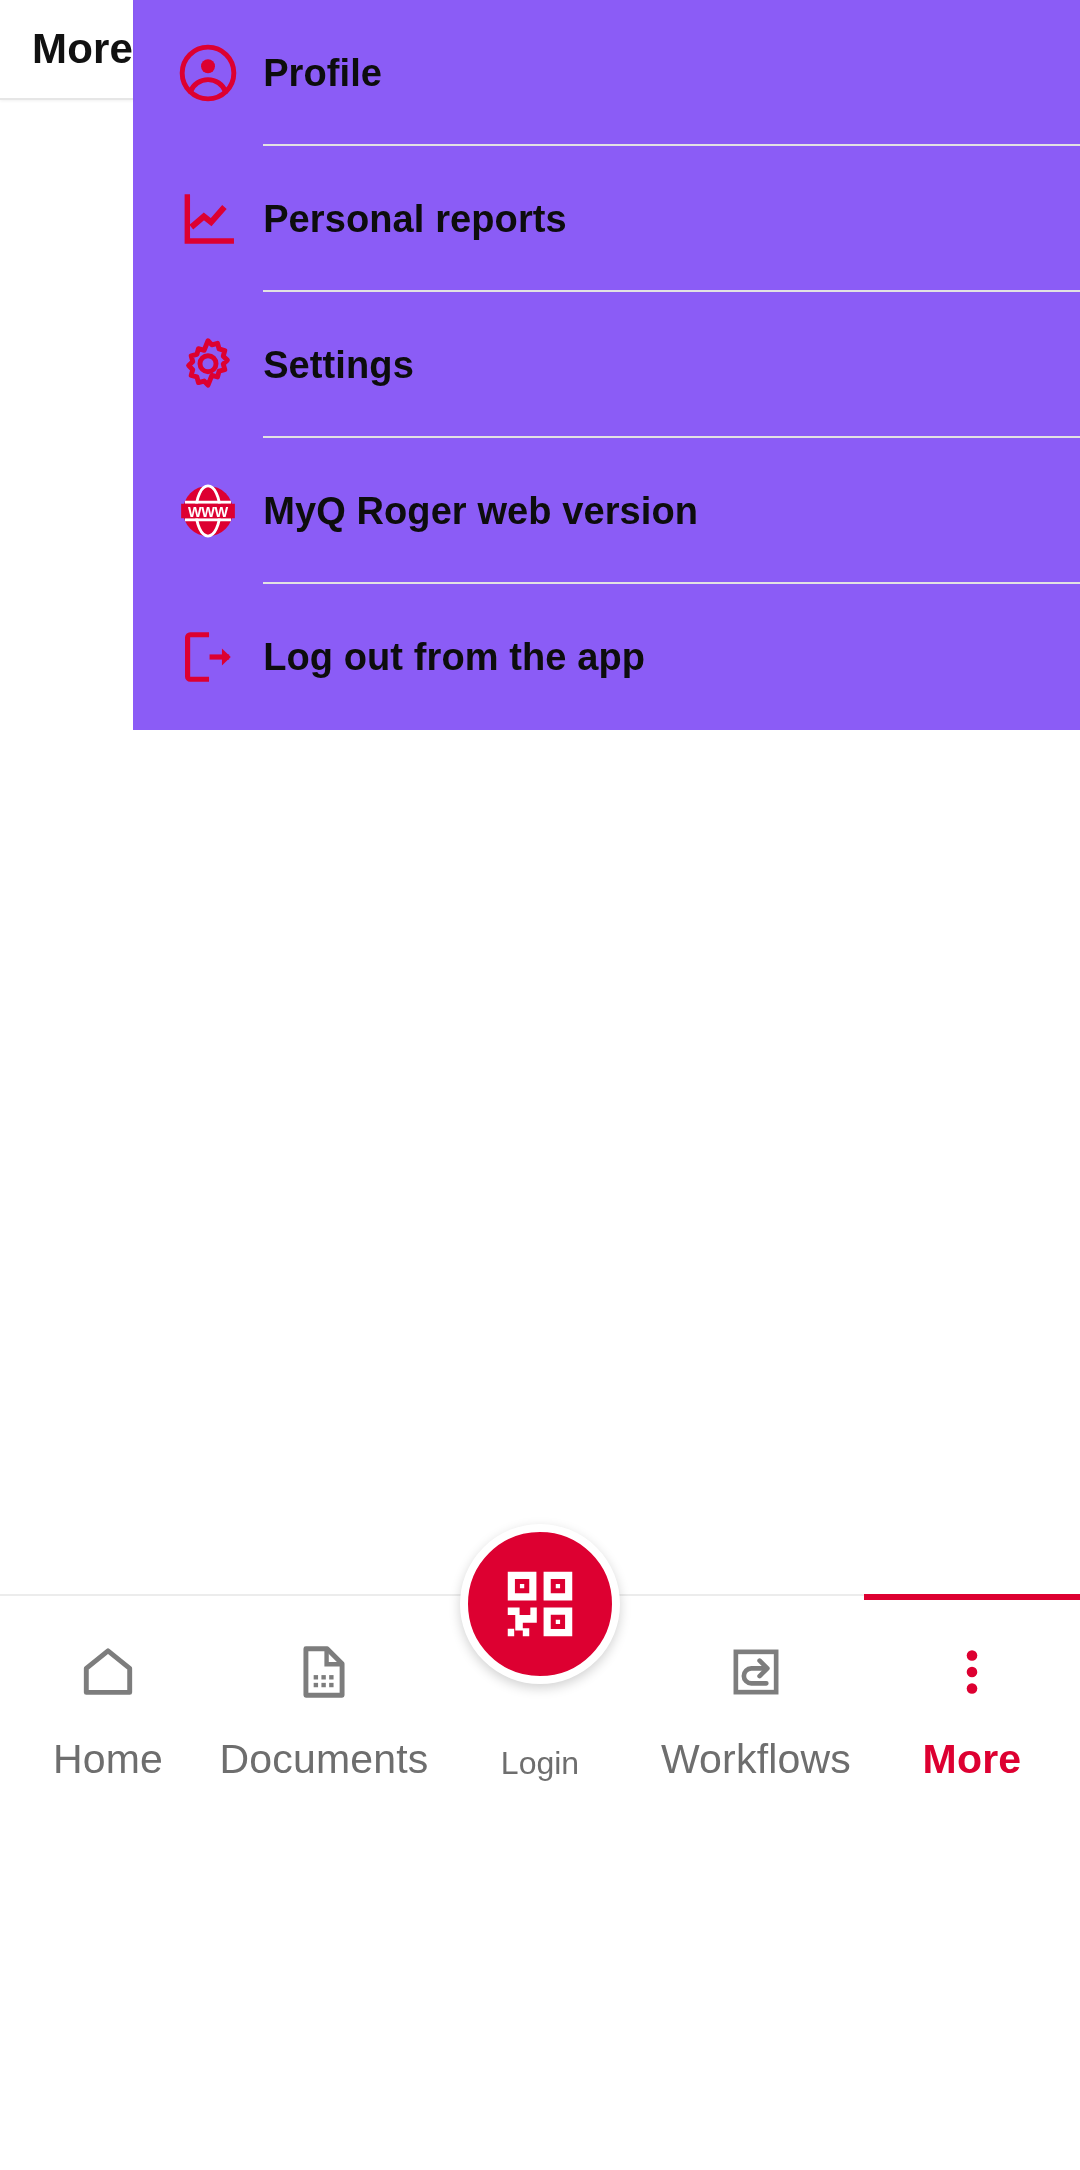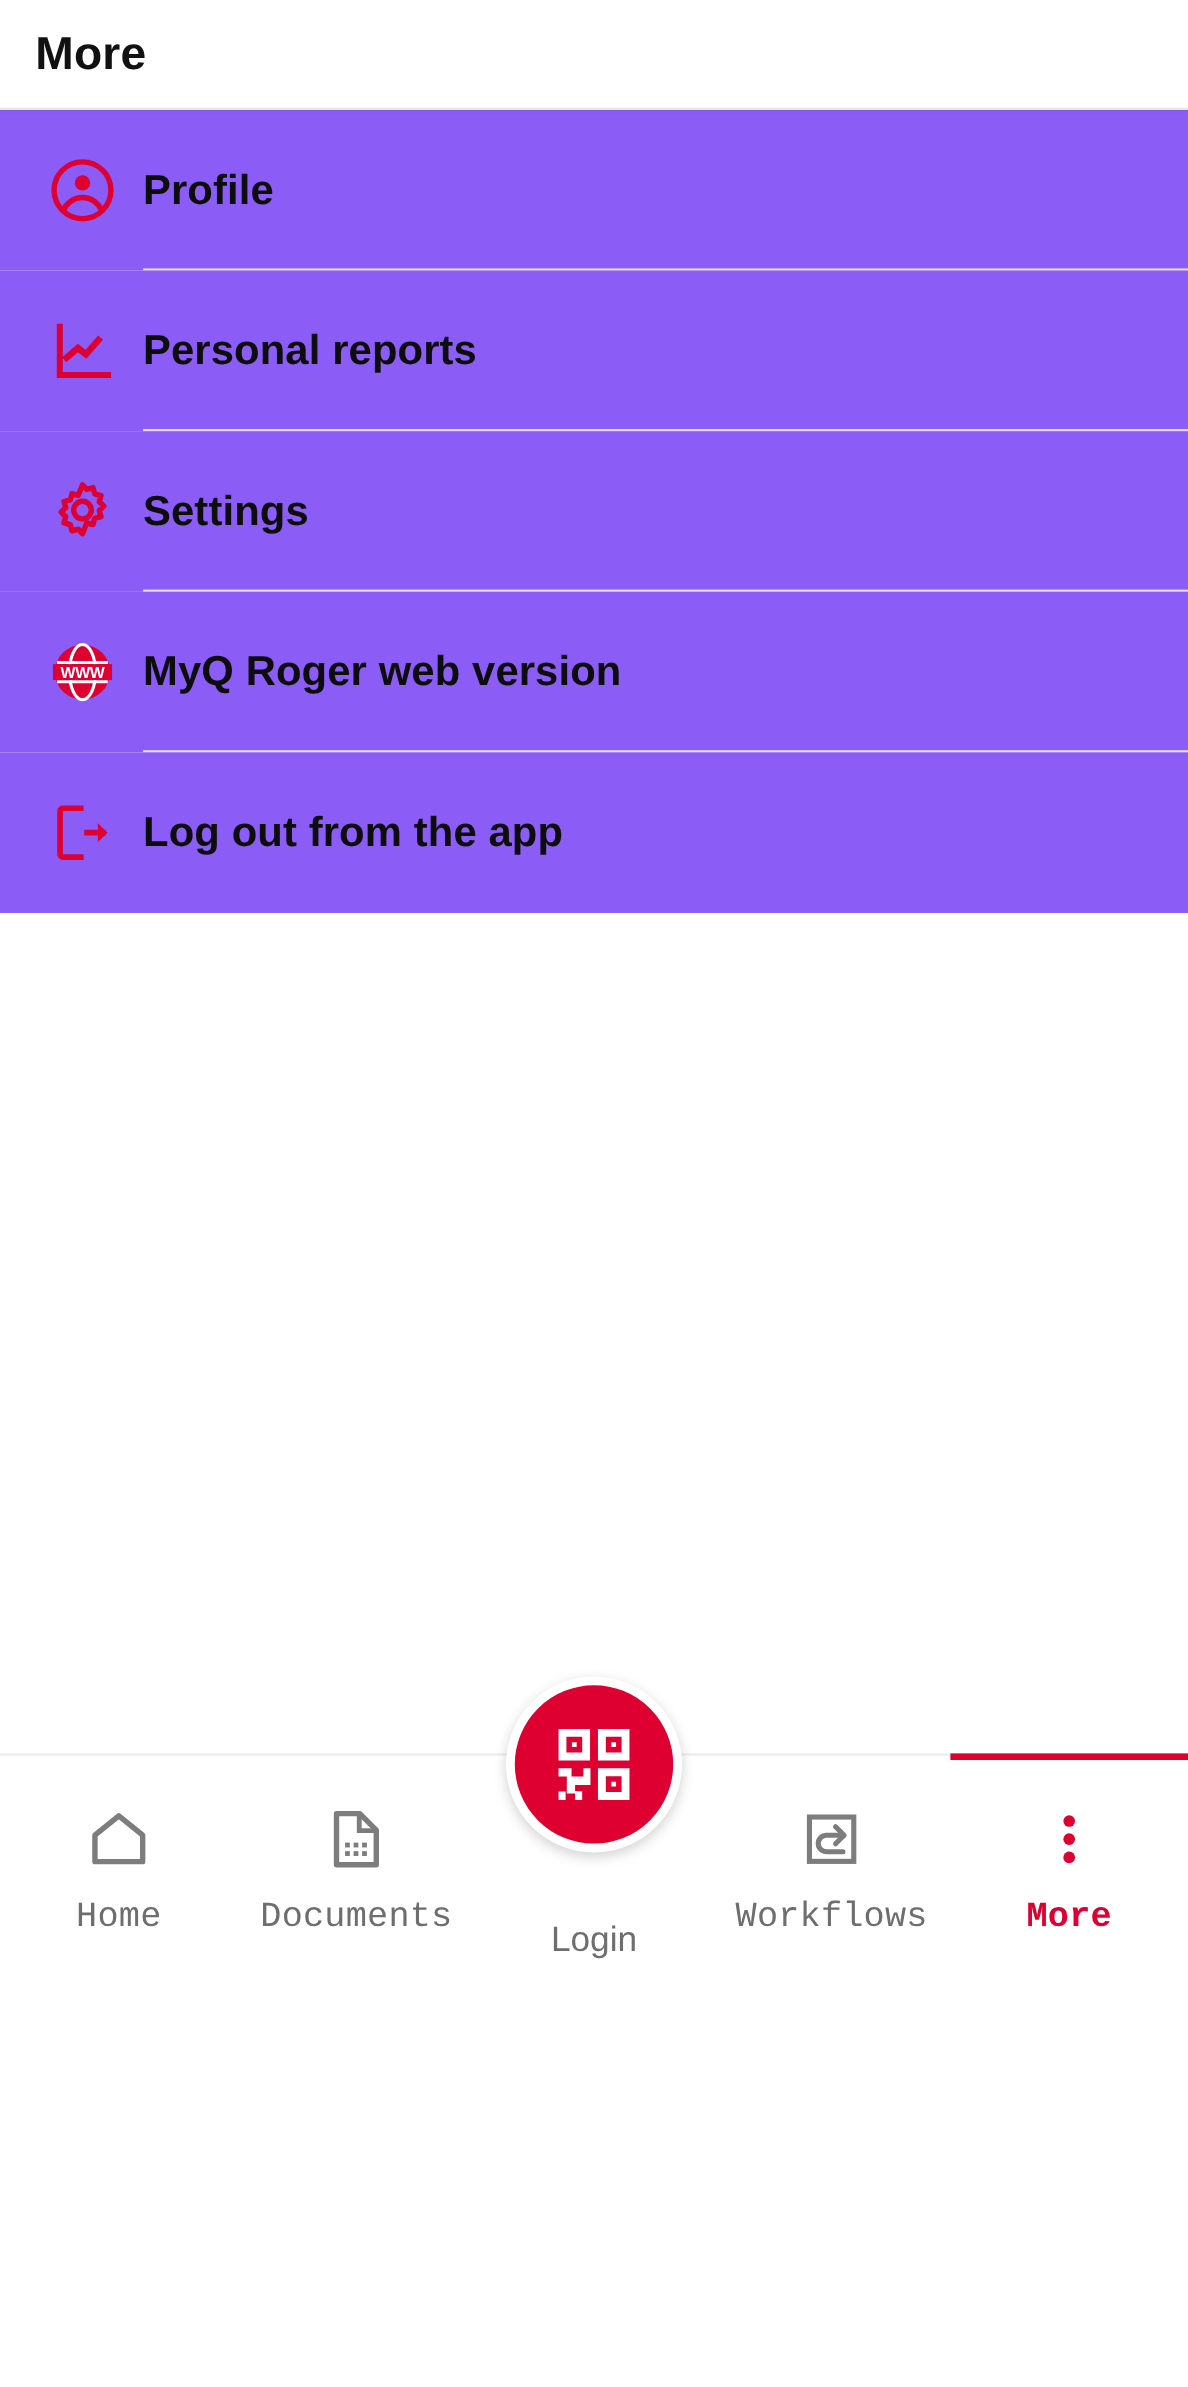--- a/index.html
+++ b/index.html
@@ -7,21 +7,21 @@
     width: 1080px; height: 2170px;
     background: #ffffff;
     font-family: "Liberation Sans", sans-serif;
     overflow: hidden;
   }
   #app {
     position: relative;
     width: 1080px; height: 1822px;
     background: #ffffff;
     display: flex;
-    flex-direction: column;
+    flex-direction: row;
   }
 
   
   .header {
     height: 100px;
     min-height: 100px;
     display: flex;
     align-items: center;
     padding-left: 32px;
     background: #ffffff;
@@ -98,25 +98,24 @@
     padding-top: 42px;
     background: transparent;
   }
   .nav-item .nav-icon {
     height: 68px;
     display: flex;
     align-items: center;
     justify-content: center;
   }
   .nav-item .nav-label {
-    margin-top: 18px;
-    font-size: 32px;
+    margin-top: 30px;
+    font-size: 41px;
     color: #6e6e6e;
     letter-spacing: 0.2px;
-    font-family: Liberation Mono, monospace;
   }
   .nav-item.active .nav-label {
     color: #dd0031;
     font-weight: bold;
   }
   .nav-item .active-bar {
     display: none;
     position: absolute;
     top: -2px; left: 0; right: 0;
     height: 6px;

